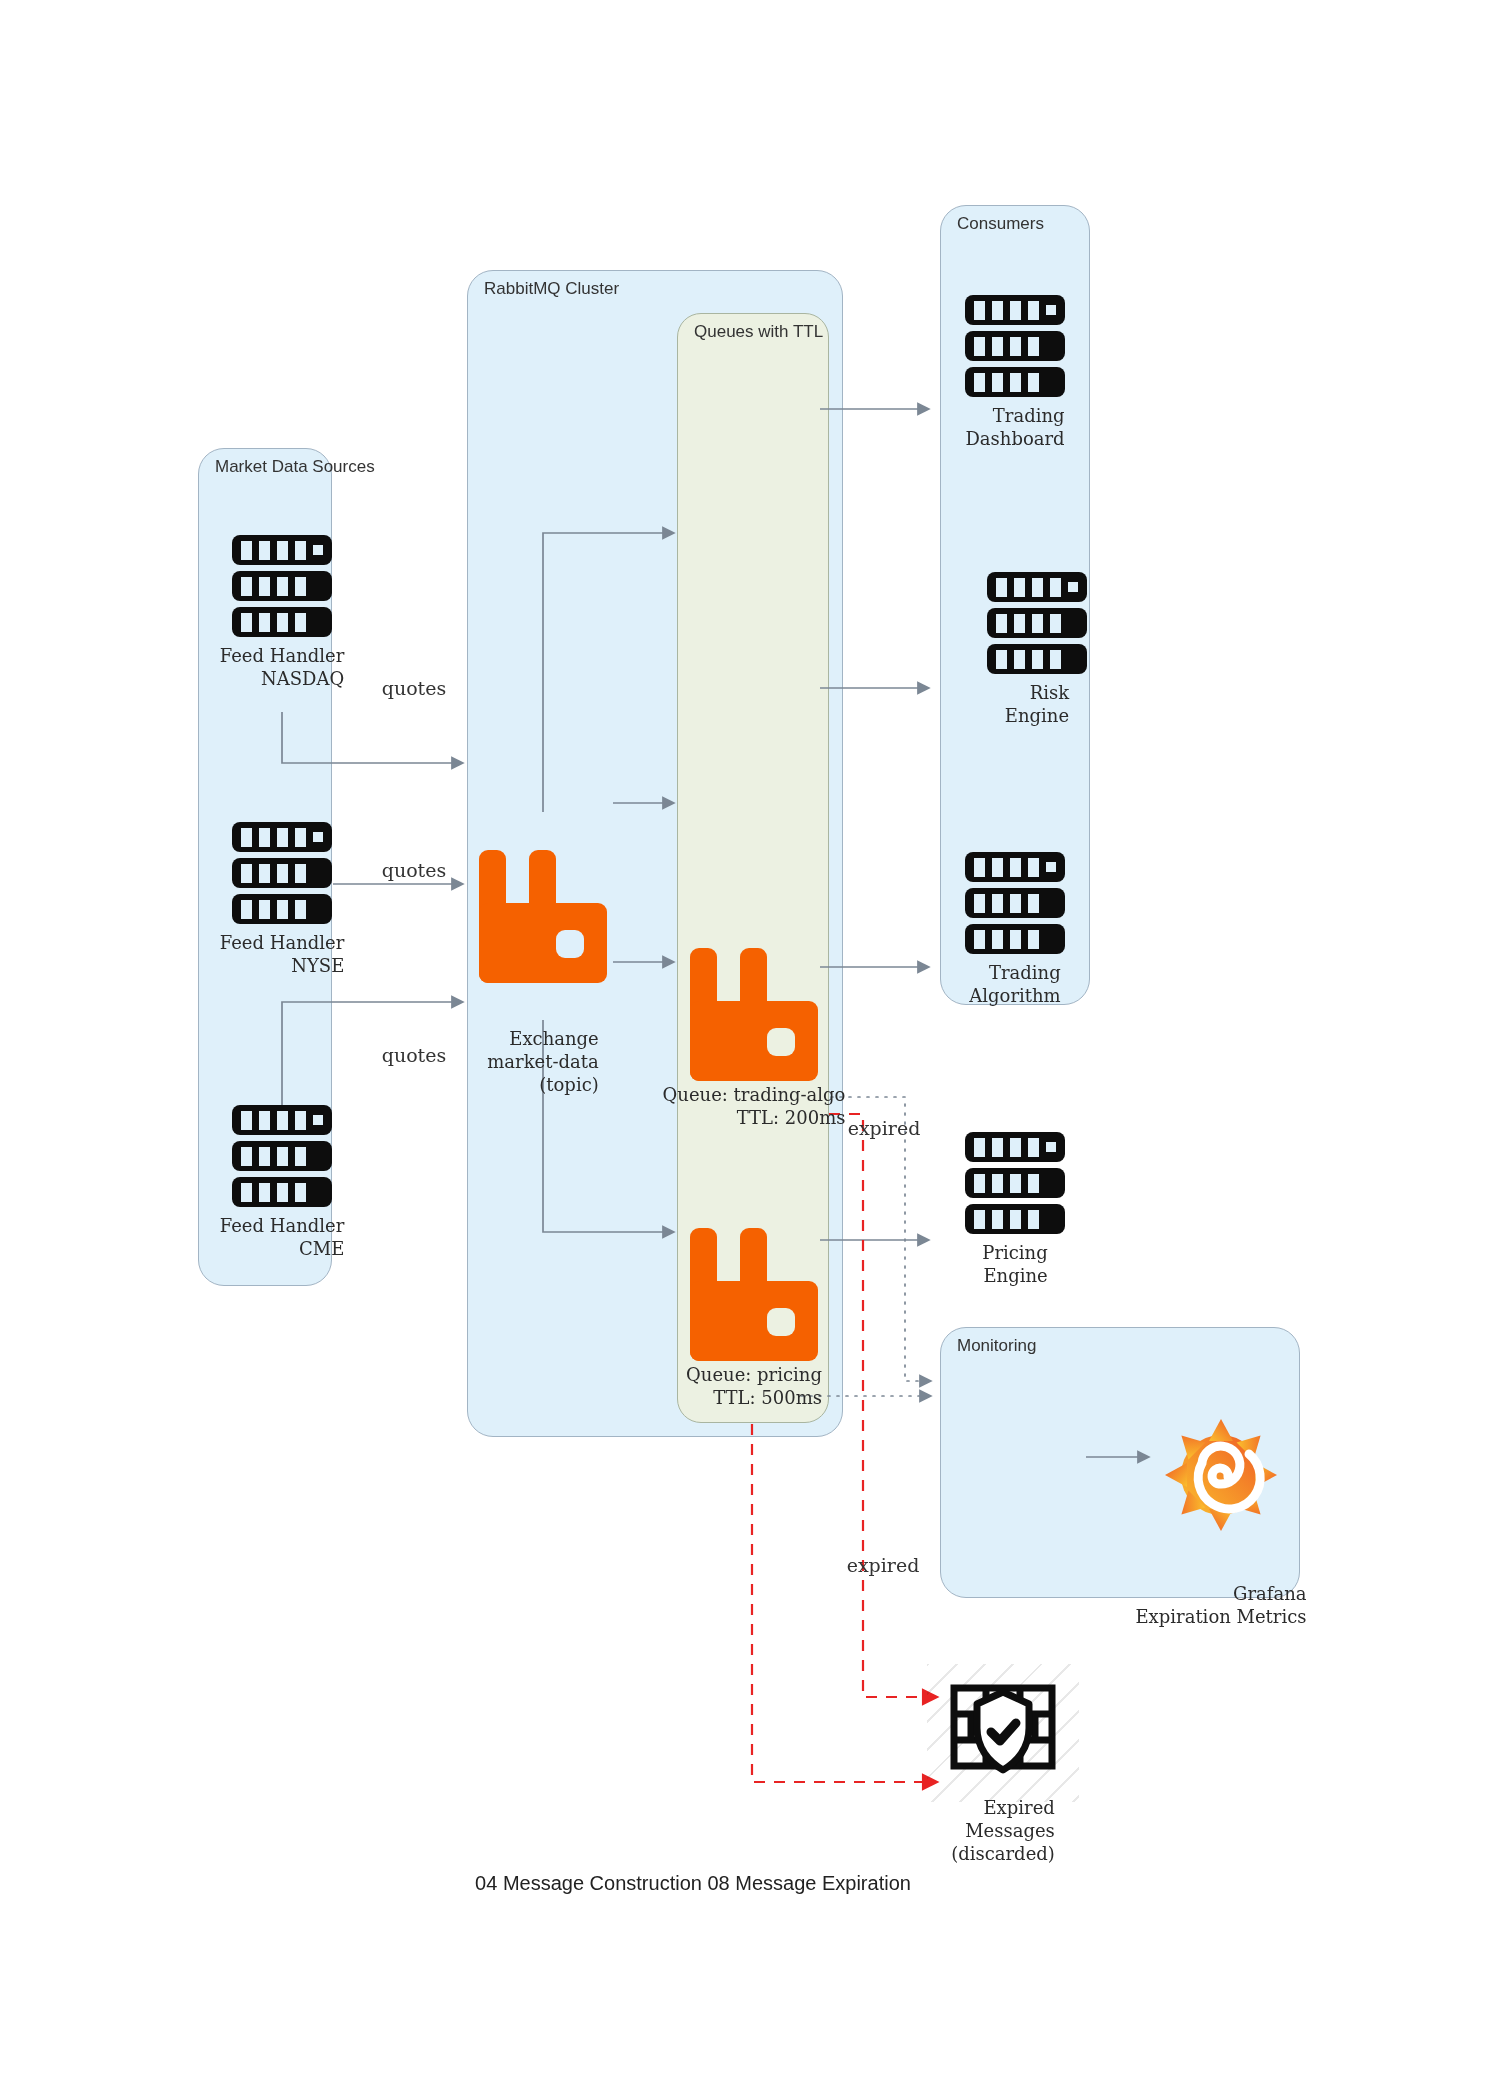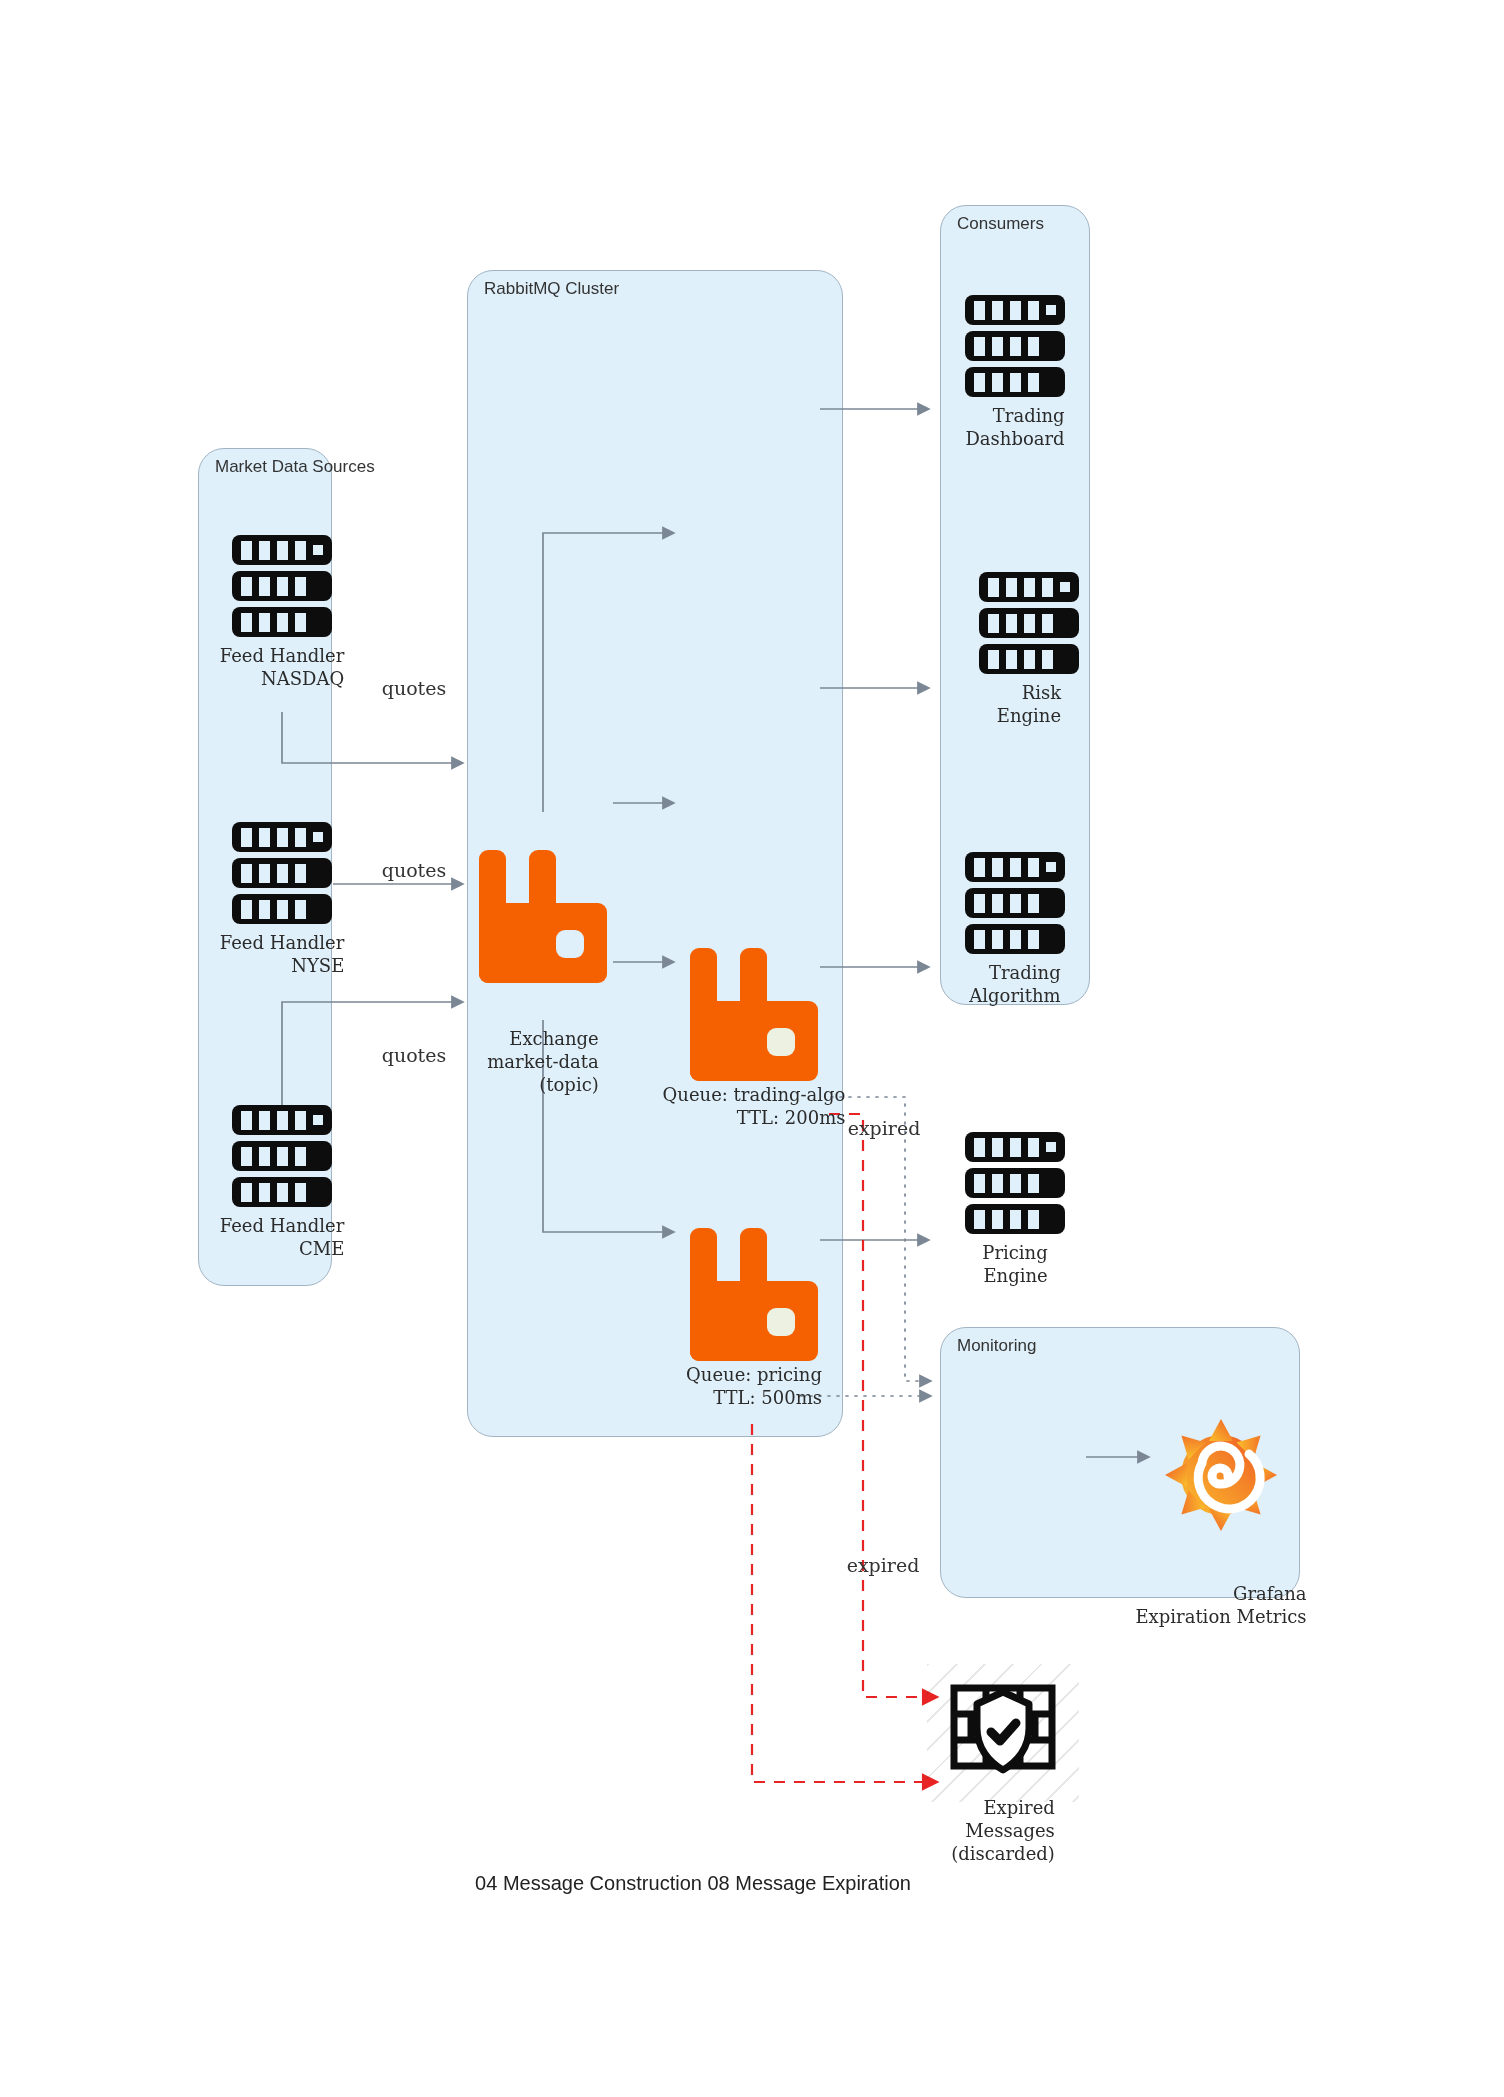--- a/index.html
+++ b/index.html
@@ -44,20 +44,23 @@
 </head>
 <body>
 
 <div class="canvas">
 
   <div class="container" style="left:198px;top:448px;width:134px;height:838px;">
     <div class="ctitle">Market Data Sources</div>
   </div>
   <div class="container" style="left:467px;top:270px;width:376px;height:1167px;">
     <div class="ctitle">RabbitMQ Cluster</div>
+  </div>
+  <div class="container green" style="left:677px;top:313px;width:152px;height:1110px;">
+    <div class="ctitle">Queues with TTL</div>
   </div>
   <div class="container" style="left:940px;top:205px;width:150px;height:800px;">
     <div class="ctitle">Consumers</div>
   </div>
   <div class="container" style="left:940px;top:1327px;width:360px;height:271px;">
     <div class="ctitle">Monitoring</div>
   </div>
 
   <svg class="edges" width="1504" height="2097">
     <defs>
@@ -239,21 +242,21 @@
           <i></i>
           <i></i>
           <i></i>
         </div>
     </div>
     <div class="nlabel">
       <div>Trading</div>
         <div>Dashboard</div>
     </div>
   </div>
-  <div class="node" style="left:940px;top:572px;width:178px;">
+  <div class="node" style="left:940px;top:572px;width:178px;padding-left:8px;">
     <div class="server-icon">
       <div class="srow">
           <i></i>
           <i></i>
           <i></i>
           <i></i>
           <b class="dot"></b>
         </div>
       <div class="srow">
           <i></i>

